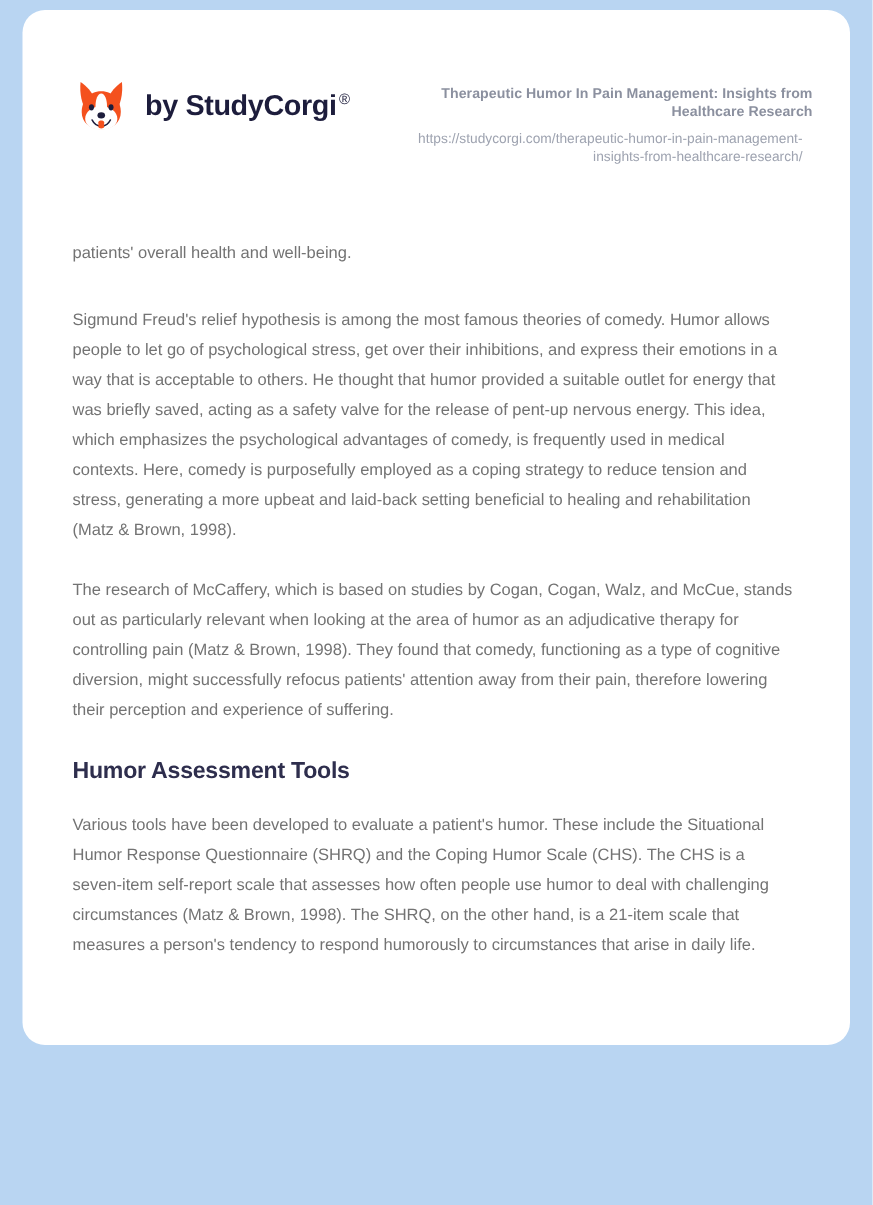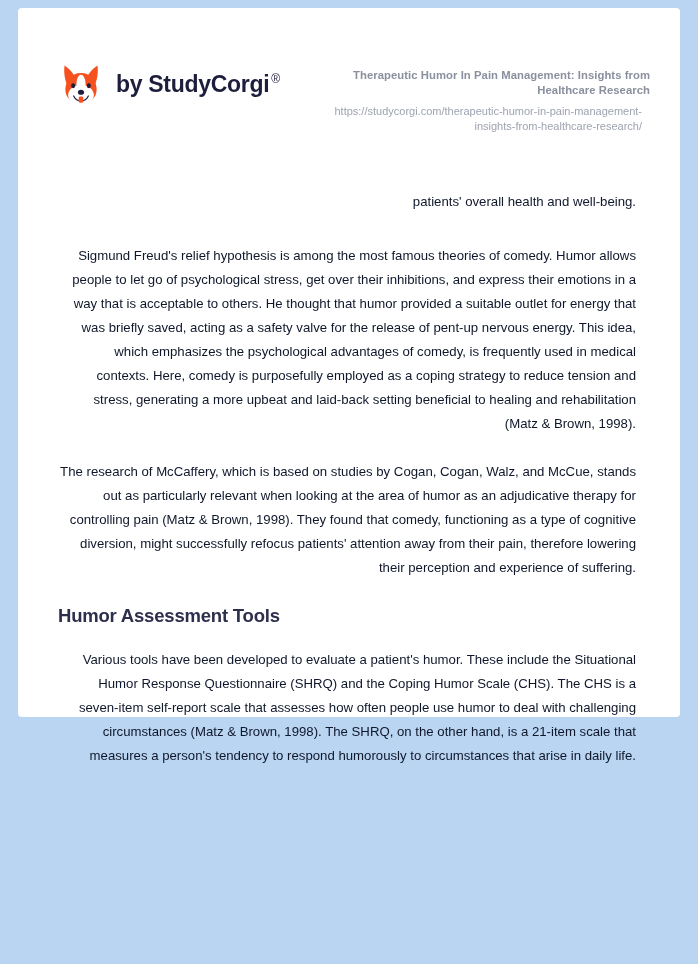--- a/index.html
+++ b/index.html
@@ -11,23 +11,23 @@
     height: 964px;
     background: #b9d5f2;
     font-family: "Liberation Sans", sans-serif;
     overflow: hidden;
   }
   .page-sheet {
     position: absolute;
     left: 18px;
     top: 8px;
     width: 662px;
-    height: 709px;
+    height: 828px;
     background: #ffffff;
-    border-radius: 4px;
+    border-radius: 18px;
     box-sizing: border-box;
   }
   
   .doc-header {
     position: relative;
     height: 110px;
     padding: 0 26px 0 40px;
     display: flex;
     align-items: flex-start;
     justify-content: space-between;
@@ -76,23 +76,23 @@
     margin: 5px 12px 0 0;
     word-break: break-word;
   }
   
   .doc-body {
     padding: 0 44px 0 40px;
   }
   .doc-body p {
     font-size: 13.2px;
     line-height: 24px;
-    color: #0f172a;
+    color: #737373;
     margin: 0 0 24px 0;
-    text-align: right;
+    text-align: left;
   }
   .doc-body h2 {
     font-size: 18.5px;
     font-weight: bold;
     color: #2e2e4d;
     line-height: 1.3;
     margin: 0 0 20px 0;
     letter-spacing: -0.2px;
   }
   .lead-para {

